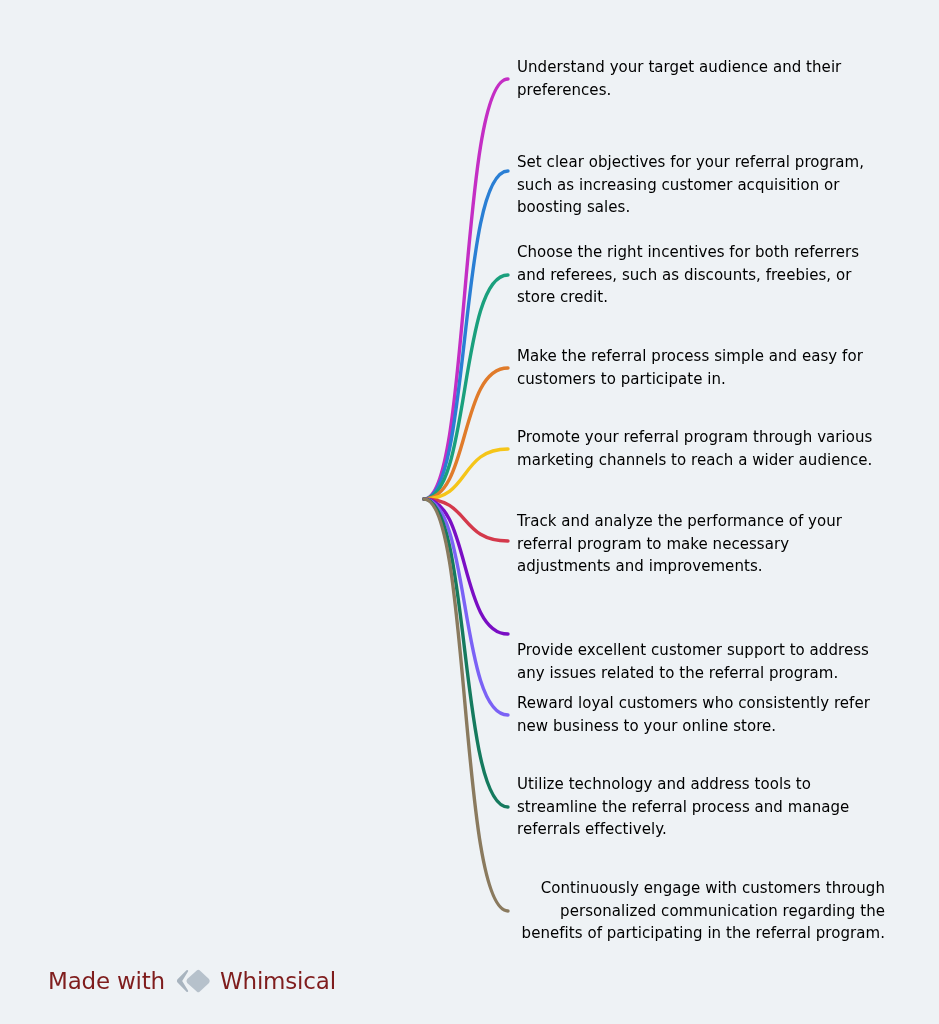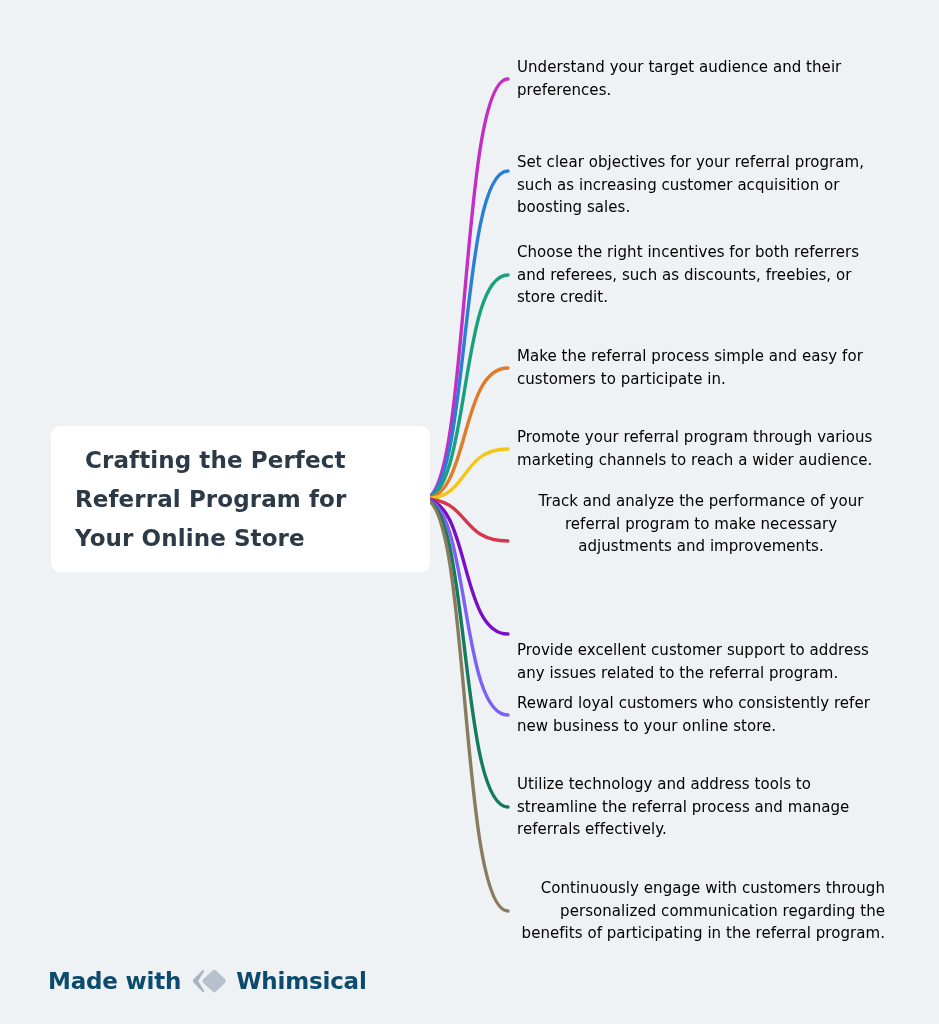--- a/index.html
+++ b/index.html
@@ -74,22 +74,22 @@
   .footer {
     position: absolute;
     left: 48px;
     top: 968px;
     display: flex;
     align-items: center;
     z-index: 4;
   }
   .footer-text {
     font-size: 23px;
-    font-weight: bold;
-    color: #0c4a6e;
+    font-weight: normal;
+    color: #7f1d1d;
     letter-spacing: -0.2px;
   }
   .footer-logo {
     margin: 0 9px 0 10px;
     display: block;
   }
 </style>
 </head>
 <body>
 
@@ -101,31 +101,28 @@
       <path d="M 424 499 C 470.2 499, 459.28 275, 508 275" fill="none" stroke="#1aa07d" stroke-width="3.4" stroke-linecap="round"></path>
       <path d="M 424 499 C 470.2 499, 459.28 368, 508 368" fill="none" stroke="#e07b2a" stroke-width="3.4" stroke-linecap="round"></path>
       <path d="M 424 499 C 470.2 499, 459.28 449, 508 449" fill="none" stroke="#f5c518" stroke-width="3.4" stroke-linecap="round"></path>
       <path d="M 424 499 C 470.2 499, 459.28 541, 508 541" fill="none" stroke="#d4394b" stroke-width="3.4" stroke-linecap="round"></path>
       <path d="M 424 499 C 470.2 499, 459.28 634, 508 634" fill="none" stroke="#7a0ec4" stroke-width="3.4" stroke-linecap="round"></path>
       <path d="M 424 499 C 470.2 499, 459.28 715, 508 715" fill="none" stroke="#7b62f5" stroke-width="3.4" stroke-linecap="round"></path>
       <path d="M 424 499 C 470.2 499, 459.28 807, 508 807" fill="none" stroke="#157a5e" stroke-width="3.4" stroke-linecap="round"></path>
       <path d="M 424 499 C 470.2 499, 459.28 911, 508 911" fill="none" stroke="#8a7a5e" stroke-width="3.4" stroke-linecap="round"></path>
     </svg>
 
-  <div class="root-node">
-    <div class="root-title">Crafting the Perfect Referral Program for Your Online Store</div>
-  </div>
 
   <div id="leaves">
       <div class="leaf" style="top: 56px;">Understand your target audience and their preferences.</div>
       <div class="leaf" style="top: 151px;">Set clear objectives for your referral program, such as increasing customer acquisition or boosting sales.</div>
       <div class="leaf" style="top: 241px;">Choose the right incentives for both referrers and referees, such as discounts, freebies, or store credit.</div>
       <div class="leaf" style="top: 345px;">Make the referral process simple and easy for customers to participate in.</div>
       <div class="leaf" style="top: 426px;">Promote your referral program through various marketing channels to reach a wider audience.</div>
-      <div class="leaf" style="top: 490px; text-align: center;">Track and analyze the performance of your referral program to make necessary adjustments and improvements.</div>
+      <div class="leaf" style="top: 510px;">Track and analyze the performance of your referral program to make necessary adjustments and improvements.</div>
       <div class="leaf" style="top: 639px;">Provide excellent customer support to address any issues related to the referral program.</div>
       <div class="leaf" style="top: 692px;">Reward loyal customers who consistently refer new business to your online store.</div>
       <div class="leaf" style="top: 773px;">Utilize technology and address tools to streamline the referral process and manage referrals effectively.</div>
       <div class="leaf" style="top: 877px; text-align: right;">Continuously engage with customers through personalized communication regarding the benefits of participating in the referral program.</div>
     </div>
 
   <div class="footer">
     <span class="footer-text">Made with</span>
     <svg class="footer-logo" width="36" height="26" viewBox="0 0 36 26" xmlns="http://www.w3.org/2000/svg">
       <path d="M11.5 2.2 L3.0 10.8 a3 3 0 0 0 0 4.3 L11.5 23.8 a1 1 0 0 0 1.5 -1.3 L7.2 13.0 L13.0 3.5 a1 1 0 0 0 -1.5 -1.3 Z" fill="#a8b4bf"></path>

